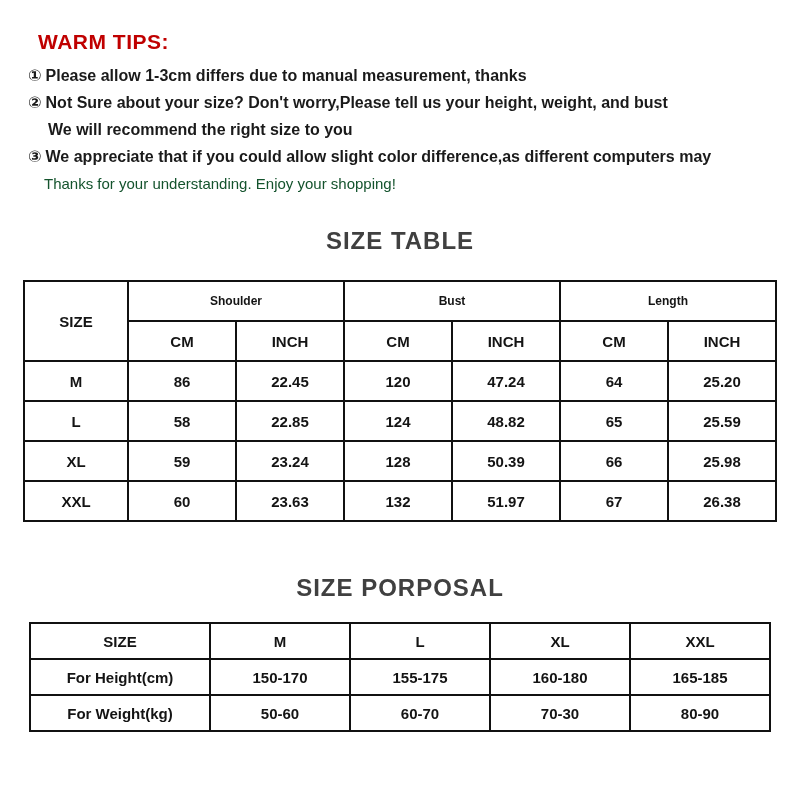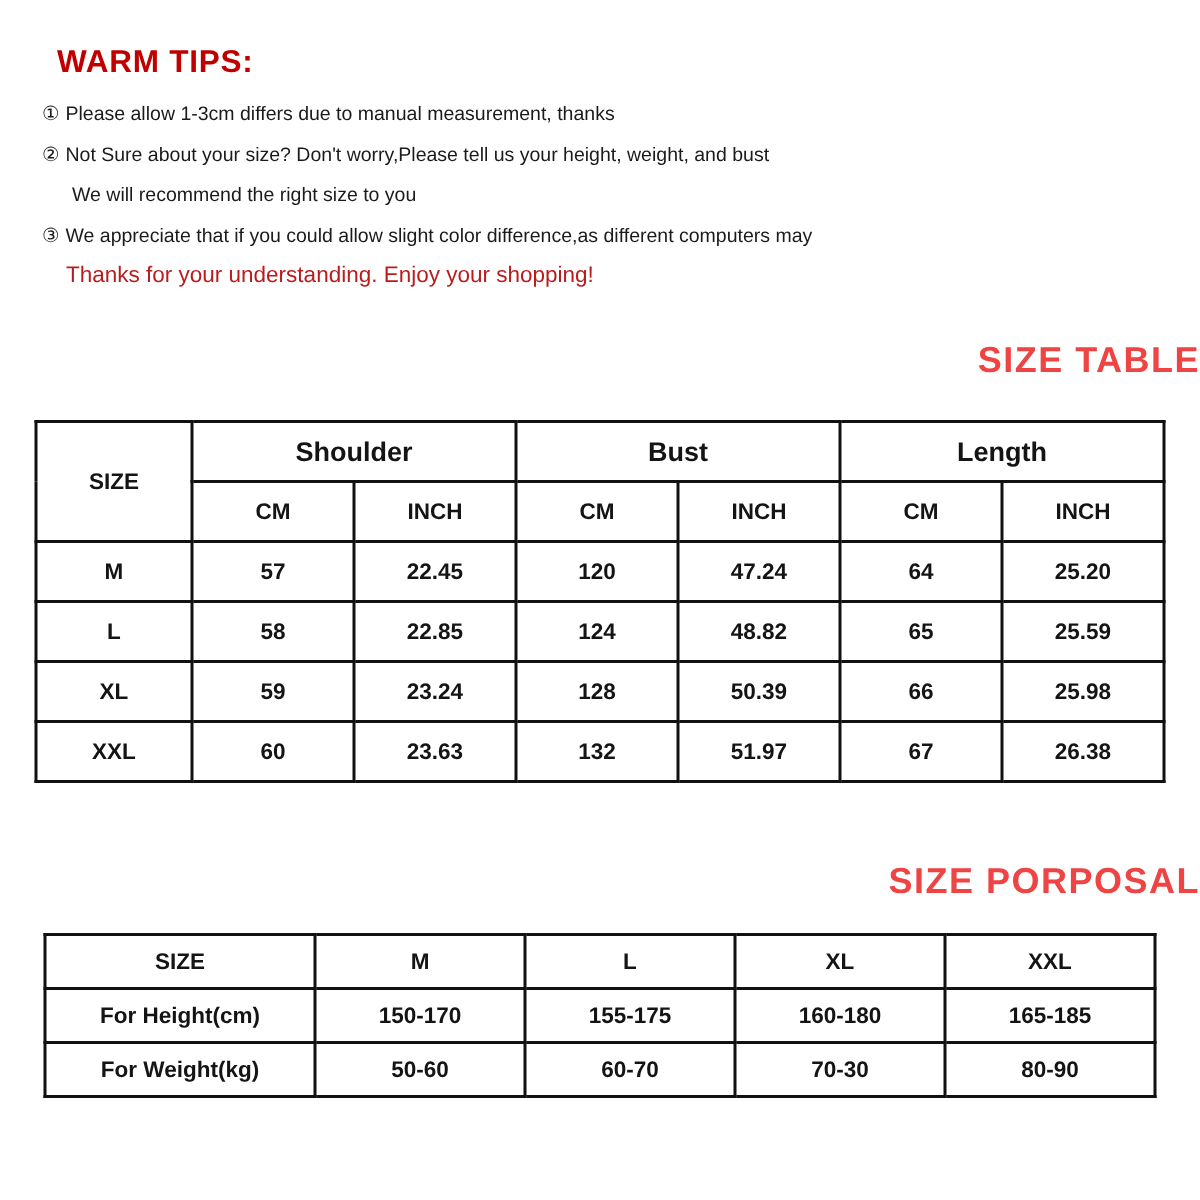--- a/index.html
+++ b/index.html
@@ -14,42 +14,43 @@
 
   
   .tips-title {
     margin: 30px 0 0 38px;
     font-size: 21px;
     font-weight: bold;
     letter-spacing: 0.5px;
   }
   .tips-list { margin: 8px 0 0 28px; }
   .tip-line {
-    font-size: 13px;
+    font-size: 16px;
     line-height: 27px;
     color: #1a1a1a;
     white-space: pre;
+    font-weight: bold;
   }
   .tip-line .bullet { margin-right: 4px; }
   .tip-line.cont { padding-left: 20px; }
   .thanks-line {
     margin-left: 44px;
     font-size: 15px;
     line-height: 27px;
     white-space: pre;
   }
 
   
   .section-heading {
-    text-align: right;
+    text-align: center;
     font-size: 24px;
     font-weight: bold;
     line-height: 28px;
     letter-spacing: 1px;
-    color: #ef4444;
+    color: #404040;
   }
   .heading-1 { margin-top: 30px; }
   .heading-2 { margin-top: 52px; }
 
   
   table {
     border-collapse: collapse;
     table-layout: fixed;
     background: #ffffff;
   }
@@ -60,21 +61,21 @@
     font-weight: bold;
     color: #141414;
     padding: 0;
     overflow: hidden;
   }
   .size-table {
     width: 752px;
     margin: 25px auto 0 auto;
   }
   .size-table th, .size-table td { font-size: 15px; height: 40px; }
-  .size-table .group-th { font-size: 18px; }
+  .size-table .group-th { font-size: 12px; }
 
   .proposal-table {
     width: 740px;
     margin: 20px auto 0 auto;
   }
   .proposal-table th, .proposal-table td { font-size: 15px; height: 36px; }
 </style>
 </head>
 <body>
 
@@ -82,21 +83,21 @@
 
   <div class="tips-title" style="color:#c00000">WARM TIPS:</div>
 
   <div class="tips-list">
     <div class="tip-line"><span class="bullet">①</span><span>Please allow 1-3cm differs due to manual measurement, thanks</span></div>
     <div class="tip-line"><span class="bullet">②</span><span>Not Sure about your size? Don't worry,Please tell us your height, weight, and bust</span></div>
     <div class="tip-line cont"><span>We will recommend the right size to you</span></div>
     <div class="tip-line"><span class="bullet">③</span><span>We appreciate that if you could allow slight color difference,as different computers may</span></div>
   </div>
 
-  <div class="thanks-line" style="color:#b91c1c">Thanks for your understanding. Enjoy your shopping!</div>
+  <div class="thanks-line" style="color:#14532d">Thanks for your understanding. Enjoy your shopping!</div>
 
   <div class="section-heading heading-1">SIZE TABLE</div>
 
   <table class="size-table">
     <colgroup>
       <col style="width:104px">
         <col style="width:108px">
         <col style="width:108px">
         <col style="width:108px">
         <col style="width:108px">
@@ -113,21 +114,21 @@
     <tr>
       <th>CM</th>
       <th>INCH</th>
       <th>CM</th>
       <th>INCH</th>
       <th>CM</th>
       <th>INCH</th>
     </tr>
     <tr>
       <th>M</th>
-      <td>57</td>
+      <td>86</td>
       <td>22.45</td>
       <td>120</td>
       <td>47.24</td>
       <td>64</td>
       <td>25.20</td>
     </tr>
     <tr>
       <th>L</th>
       <td>58</td>
       <td>22.85</td>

